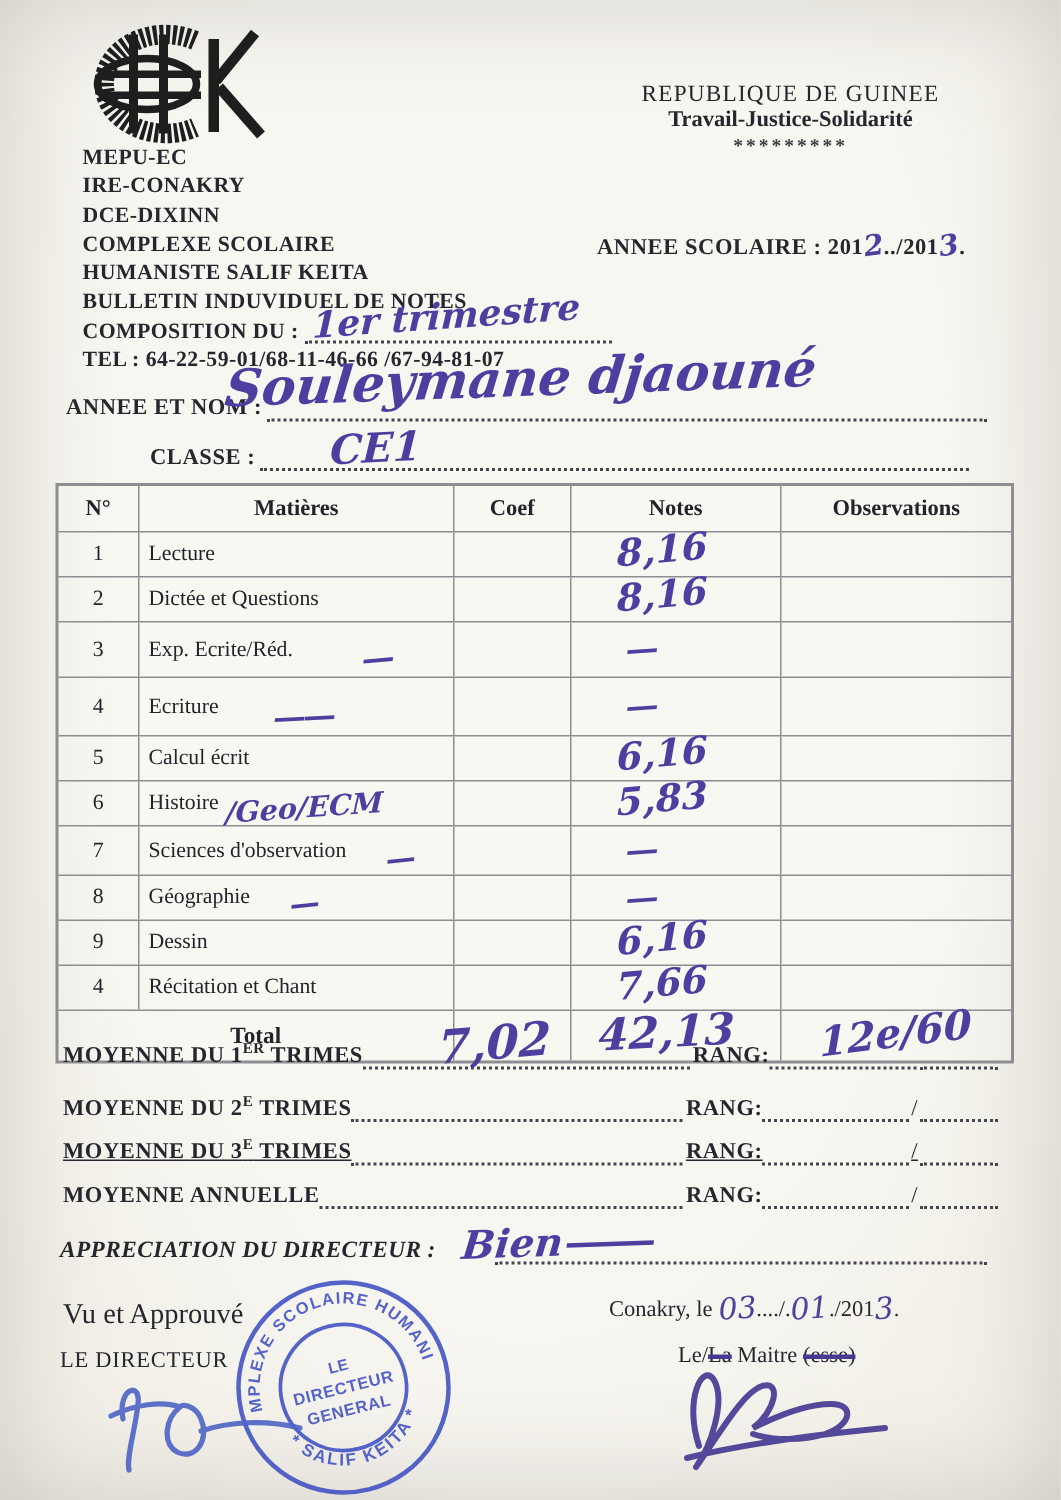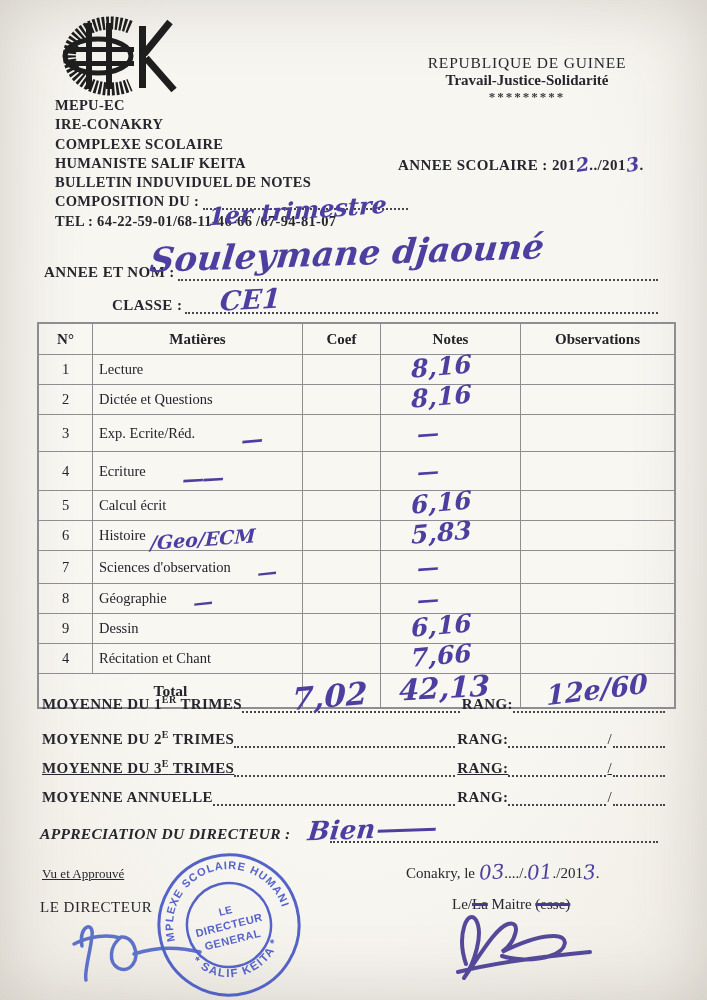--- a/index.html
+++ b/index.html
@@ -91,38 +91,39 @@
     <span>ANNEE SCOLAIRE : 201</span>
       <span class="hw" style="font-size:19px;transform:rotate(-8deg);display:inline-block;">2</span>
       <span>../201</span>
       <span class="hw" style="font-size:19px;transform:rotate(-8deg);display:inline-block;">3</span>
       <span>.</span>
   </div>
 
   <div class="abs orgblock print" style="left:55px;top:96px;width:360px;">
     <div>MEPU-EC</div>
     <div>IRE-CONAKRY</div>
+    <div>DCE-DIXINN</div>
     <div>COMPLEXE SCOLAIRE</div>
     <div>HUMANISTE SALIF KEITA</div>
     <div>BULLETIN INDUVIDUEL DE NOTES</div>
     <div class="comp-line">
       <span>COMPOSITION DU :</span>
       <span class="leader" style="width:205px;margin-left:4px;"></span>
     </div>
     <div>TEL : 64-22-59-01/68-11-46-66 /67-94-81-07</div>
   </div>
   <div class="hw hw-abs" style="left:208px;top:199px;font-size:24px;transform:rotate(-4deg) skewX(-6deg);font-weight:bold;">1er trimestre</div>
 
   <div class="abs id-row print" style="left:44px;top:264px;width:614px;">
     <span>ANNEE ET NOM :</span>
     <span class="leader flex1" style="margin-left:3px;"></span>
   </div>
   <div class="hw hw-abs" style="left:150px;top:236px;font-size:34px;transform:rotate(-2deg) skewX(-8deg);font-weight:bold;">Souleymane djaouné</div>
 
-  <div class="abs id-row print" style="left:112px;top:297px;width:546px;">
+  <div class="abs id-row print" style="left:100px;top:297px;width:546px;">
     <span>CLASSE :</span>
     <span class="leader flex1" style="margin-left:3px;"></span>
   </div>
   <div class="hw hw-abs" style="left:220px;top:286px;font-size:27px;transform:rotate(-3deg) skewX(-6deg);font-weight:bold;">CE1</div>
 
   <div class="tbl">
     <div class="trow thead">
       <div class="cell">N°</div>
       <div class="cell">Matières</div>
       <div class="cell">Coef</div>
@@ -283,21 +284,21 @@
     <span class="slash">/</span>
     <span class="leader ld-b"></span>
   </div>
 
   <div class="appr print">
     <span>APPRECIATION DU DIRECTEUR :</span>
     <span class="leader flex1" style="margin-left:4px;"></span>
   </div>
   <div class="hw hw-abs hw-bien" style="left:308px;top:816px;font-size:26px;transform:rotate(-2deg) skewX(-8deg);font-weight:bold;">Bien</div>
 
-  <div class="abs print" style="left:42px;top:866px;font-size:13px;text-decoration:underline;">Vu et Approuvé</div>
+  <div class="abs print" style="left:42px;top:866px;font-size:19px;">Vu et Approuvé</div>
   <div class="abs print" style="left:40px;top:899px;font-size:15px;letter-spacing:.5px;">LE DIRECTEUR</div>
 
   <div class="abs date-line print" style="left:406px;top:862px;">
     <span>Conakry, le</span>&nbsp;<span class="hw">03</span><span>..../.</span><span class="hw">01</span><span>./201</span><span class="hw">3</span><span>.</span>
   </div>
   <div class="abs print" style="left:452px;top:896px;font-size:15px;">
     <span>Le/</span><span class="strike">La</span><span> Maitre </span><span class="strike">(esse)</span>
   </div>
 
   <div class="stamp-wrap">

